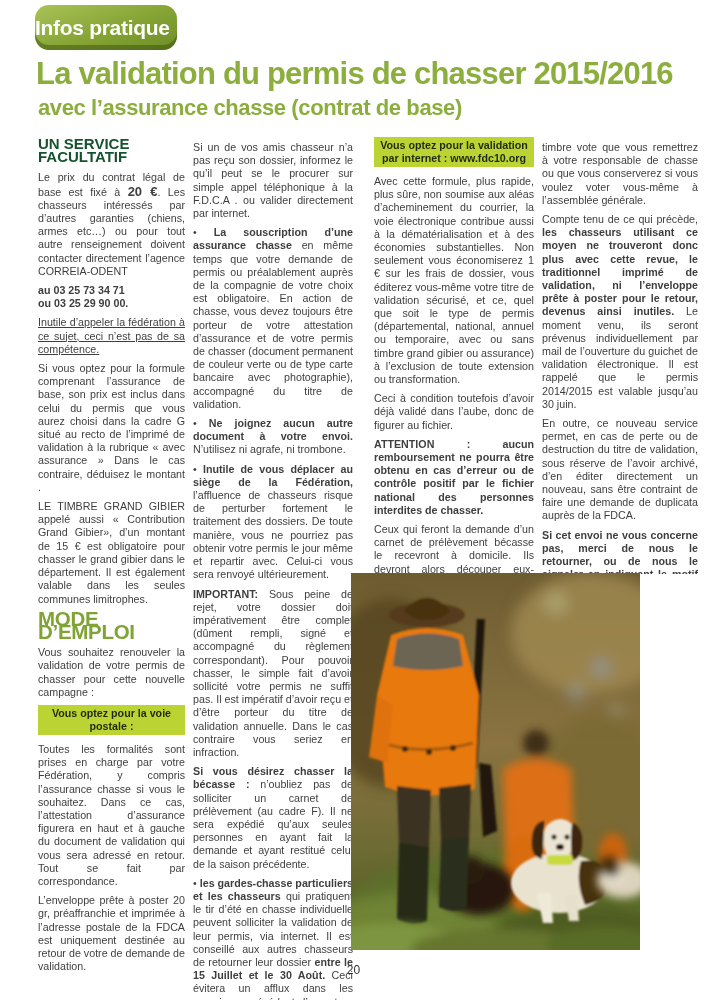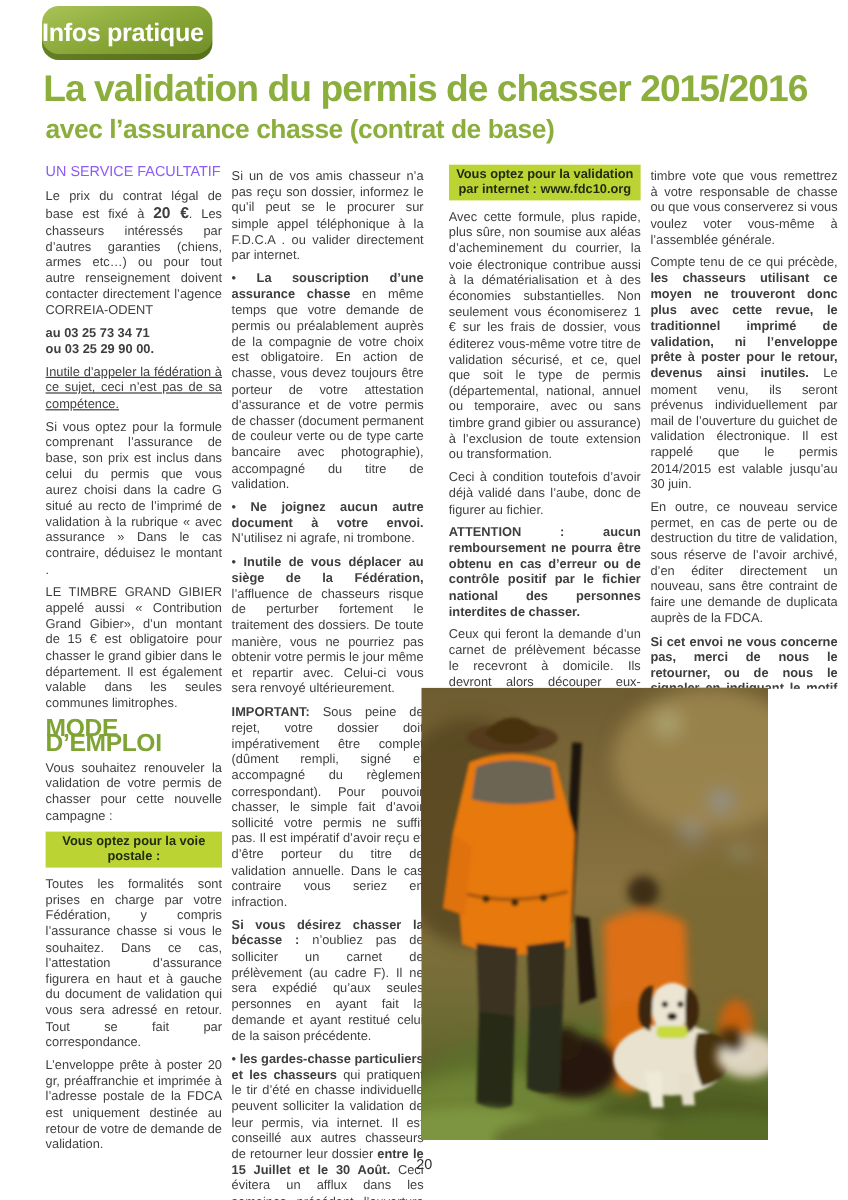--- a/index.html
+++ b/index.html
@@ -19,21 +19,21 @@
             letter-spacing:-0.4px; white-space:nowrap; }
 
   .col { position:absolute; font-size:10.7px; line-height:13.2px; color:#3e3e3e; text-align:justify; }
   .col p { margin-bottom:6px; }
   .b { font-weight:bold; }
   .lg { font-weight:bold; font-size:13px; }
   .bold { font-weight:bold; }
   .underline { text-decoration:underline; }
   .prewrap { white-space:pre-line; }
 
-  h3.sec { color:#8b5cf6; font-size:12px; font-weight:normal; margin-bottom:8px; text-align:left; }
+  h3.sec { color:#14532d; font-size:15px; font-weight:bold; margin-bottom:8px; text-align:left; }
   h2.sec { color:#7fa434; font-size:20.5px; font-weight:bold; margin:4px 0 8px 0; letter-spacing:-0.3px; text-align:left; }
   .glabel { background:#bcd433; color:#1f2a10; font-weight:bold; text-align:center; padding:2px 2px;
             margin-bottom:8px; white-space:pre-line; font-size:10.7px; line-height:13px; }
 
   .photo { position:absolute; left:351px; top:573px; width:289px; height:377px; overflow:hidden; }
   .photo svg { display:block; }
 
   .pagenum { position:absolute; left:0; top:963px; width:707px; text-align:center; font-size:12px; color:#2e2e2e; }
 
   .clip3 { height:437px; overflow:hidden; }

